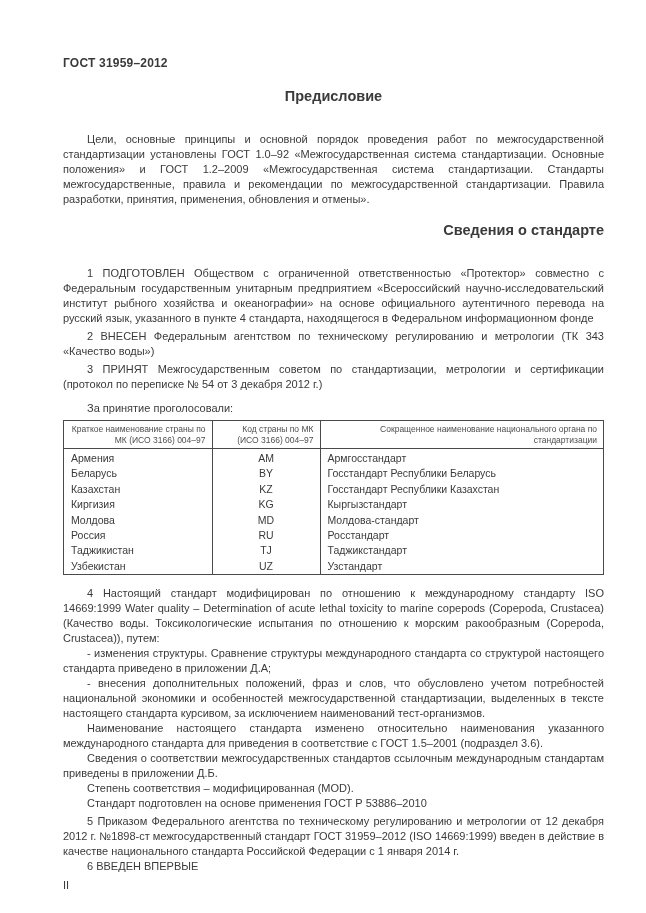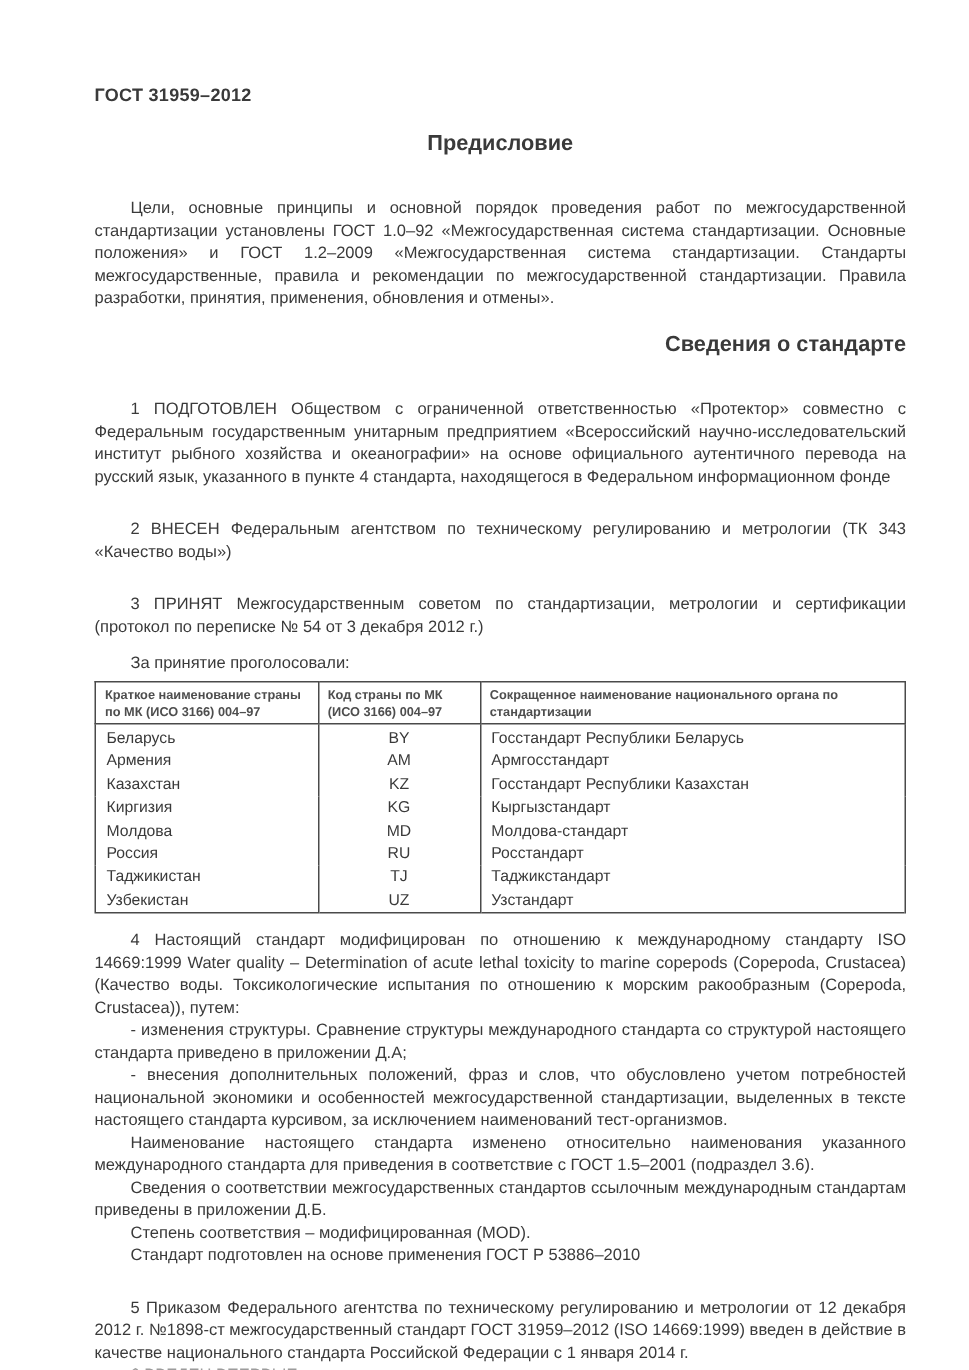--- a/index.html
+++ b/index.html
@@ -13,35 +13,35 @@
   .page { padding:56px 42px 0 63px; }
   .doc-header { font-weight:bold; font-size:12px; letter-spacing:.2px; }
   .doc-title  { text-align:center; font-size:14.5px; font-weight:bold; margin-top:18px; }
   .section-heading { font-size:14.5px; font-weight:bold; margin-top:15px; padding-left:24px;text-align:right; }
   .para {
     font-size:11px; line-height:15px;
     text-align:justify; text-indent:24px;
     hyphens:auto; -webkit-hyphens:auto;
   }
   .mt10 { margin-top:28px; }
-  .mt9  { margin-top:20px; }
+  .mt9  { margin-top:3px; }
   .mt11 { }
   .vote-line { margin-top:9px; font-size:11px; line-height:15px; padding-left:24px; }
   table.vote {
     width:100%; margin-top:4px;
     border-collapse:collapse;
     border:1px solid #4a4a4a;
   }
   table.vote col.c1 { width:27.5%; }
   table.vote col.c2 { width:20%; }
   table.vote col.c3 { width:52.5%; }
   table.vote th {
     border:1px solid #4a4a4a;
-    font-weight:bold; font-size:8.5px; line-height:10.5px;
-    text-align:left; padding:3px 6px; color:#4e4e4e;
+    font-weight:normal; font-size:8.5px; line-height:10.5px;
+    text-align:right; padding:3px 6px; color:#4e4e4e;
   }
   table.vote td {
     border-left:1px solid #4a4a4a; border-right:1px solid #4a4a4a;
     font-size:10.5px; line-height:11px;
     padding:2.2px 7px;
     vertical-align:middle;
   }
   table.vote tbody tr:first-child td { padding-top:4px; }
   table.vote td.code { text-align:center; }
   .mod-block { margin-top:11px; }
@@ -74,28 +74,28 @@
     </colgroup>
     <thead>
       <tr>
         <th>Краткое наименование страны по МК (ИСО 3166) 004–97</th>
         <th>Код страны по МК (ИСО 3166) 004–97</th>
         <th>Сокращенное наименование национального органа по стандартизации</th>
       </tr>
     </thead>
     <tbody>
       <tr>
+        <td>Армения</td>
+        <td class="code">AM</td>
+        <td>Армгосстандарт</td>
+      </tr>
+      <tr>
         <td>Беларусь</td>
         <td class="code">BY</td>
         <td>Госстандарт Республики Беларусь</td>
-      </tr>
-      <tr>
-        <td>Армения</td>
-        <td class="code">AM</td>
-        <td>Армгосстандарт</td>
       </tr>
       <tr>
         <td>Казахстан</td>
         <td class="code">KZ</td>
         <td>Госстандарт Республики Казахстан</td>
       </tr>
       <tr>
         <td>Киргизия</td>
         <td class="code">KG</td>
         <td>Кыргызстандарт</td>

